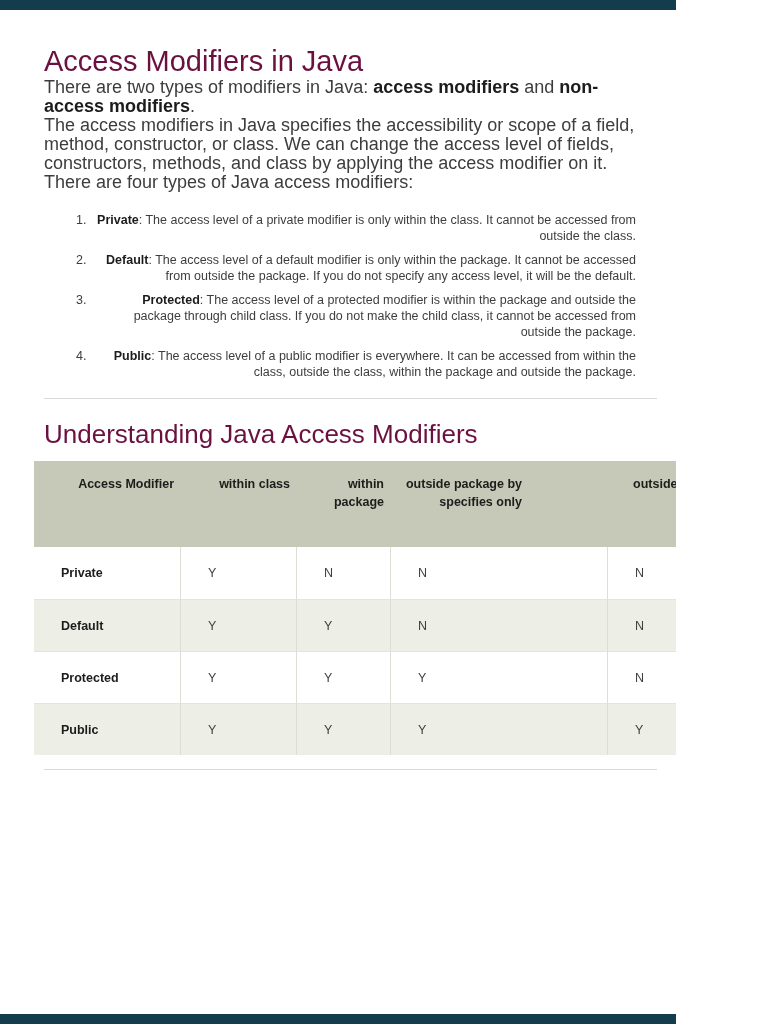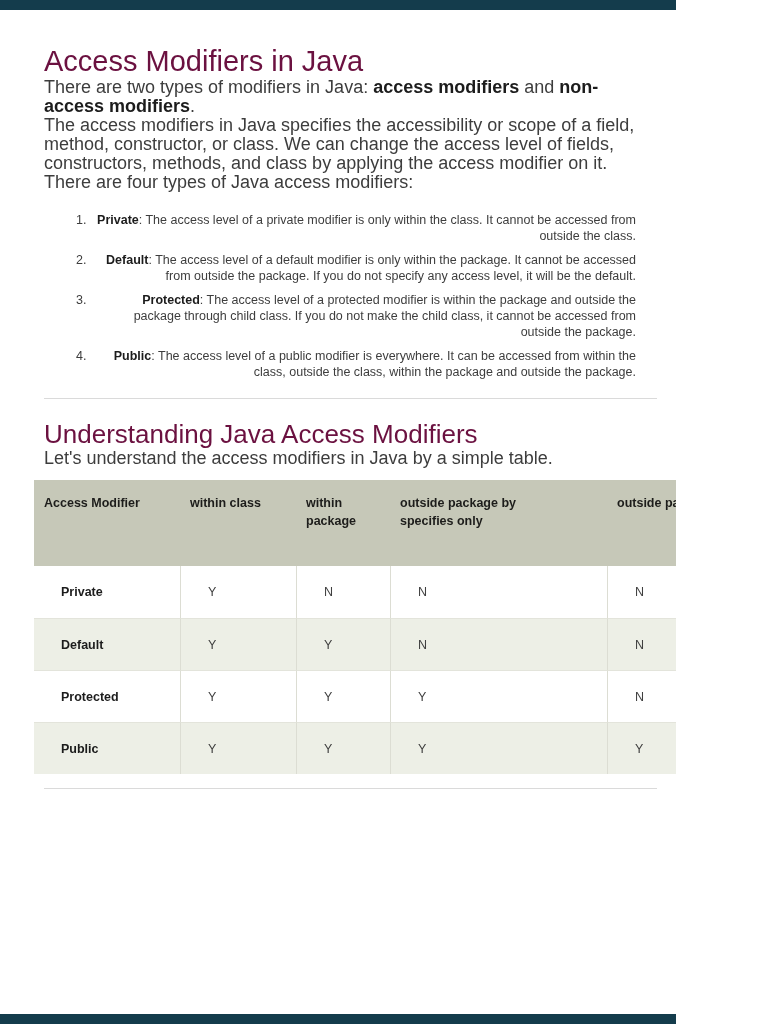--- a/index.html
+++ b/index.html
@@ -83,22 +83,22 @@
   table.access-table col.c1 { width: 146px; }
   table.access-table col.c2 { width: 116px; }
   table.access-table col.c3 { width: 94px; }
   table.access-table col.c4 { width: 217px; }
   table.access-table col.c5 { width: 130px; }
 
   table.access-table thead th {
     background: #c6c8b8;
     height: 86px;
     vertical-align: top;
-    text-align: left;
-    padding: 14px 6px 0 10px;
+    text-align: right;
+    padding: 14px 6px 0 4px;
     font-weight: bold;
     color: #1d1d1b;
     font-size: 12.5px;
     line-height: 18px;
   }
   table.access-table thead th .wrap-narrow {
     display: block;
     max-width: 128px;
   }
   table.access-table tbody td {
@@ -135,21 +135,20 @@
     <li><b>Default</b><span>: The access level of a default modifier is only within the package. It cannot be accessed from outside the package. If you do not specify any access level, it will be the default.</span></li>
     <li><b>Protected</b><span>: The access level of a protected modifier is within the package and outside the package through child class. If you do not make the child class, it cannot be accessed from outside the package.</span></li>
     <li><b>Public</b><span>: The access level of a public modifier is everywhere. It can be accessed from within the class, outside the class, within the package and outside the package.</span></li>
   </ol>
 
 
   <hr class="rule">
 
   <h2 class="doc-title">Understanding Java Access Modifiers</h2>
 
-  <p class="body-text mt-18">Let's understand the access modifiers in Java by a simple table.</p>
 
   <table class="access-table">
     <colgroup>
       <col class="c1">
         <col class="c2">
         <col class="c3">
         <col class="c4">
         <col class="c5">
     </colgroup>
     <thead>

